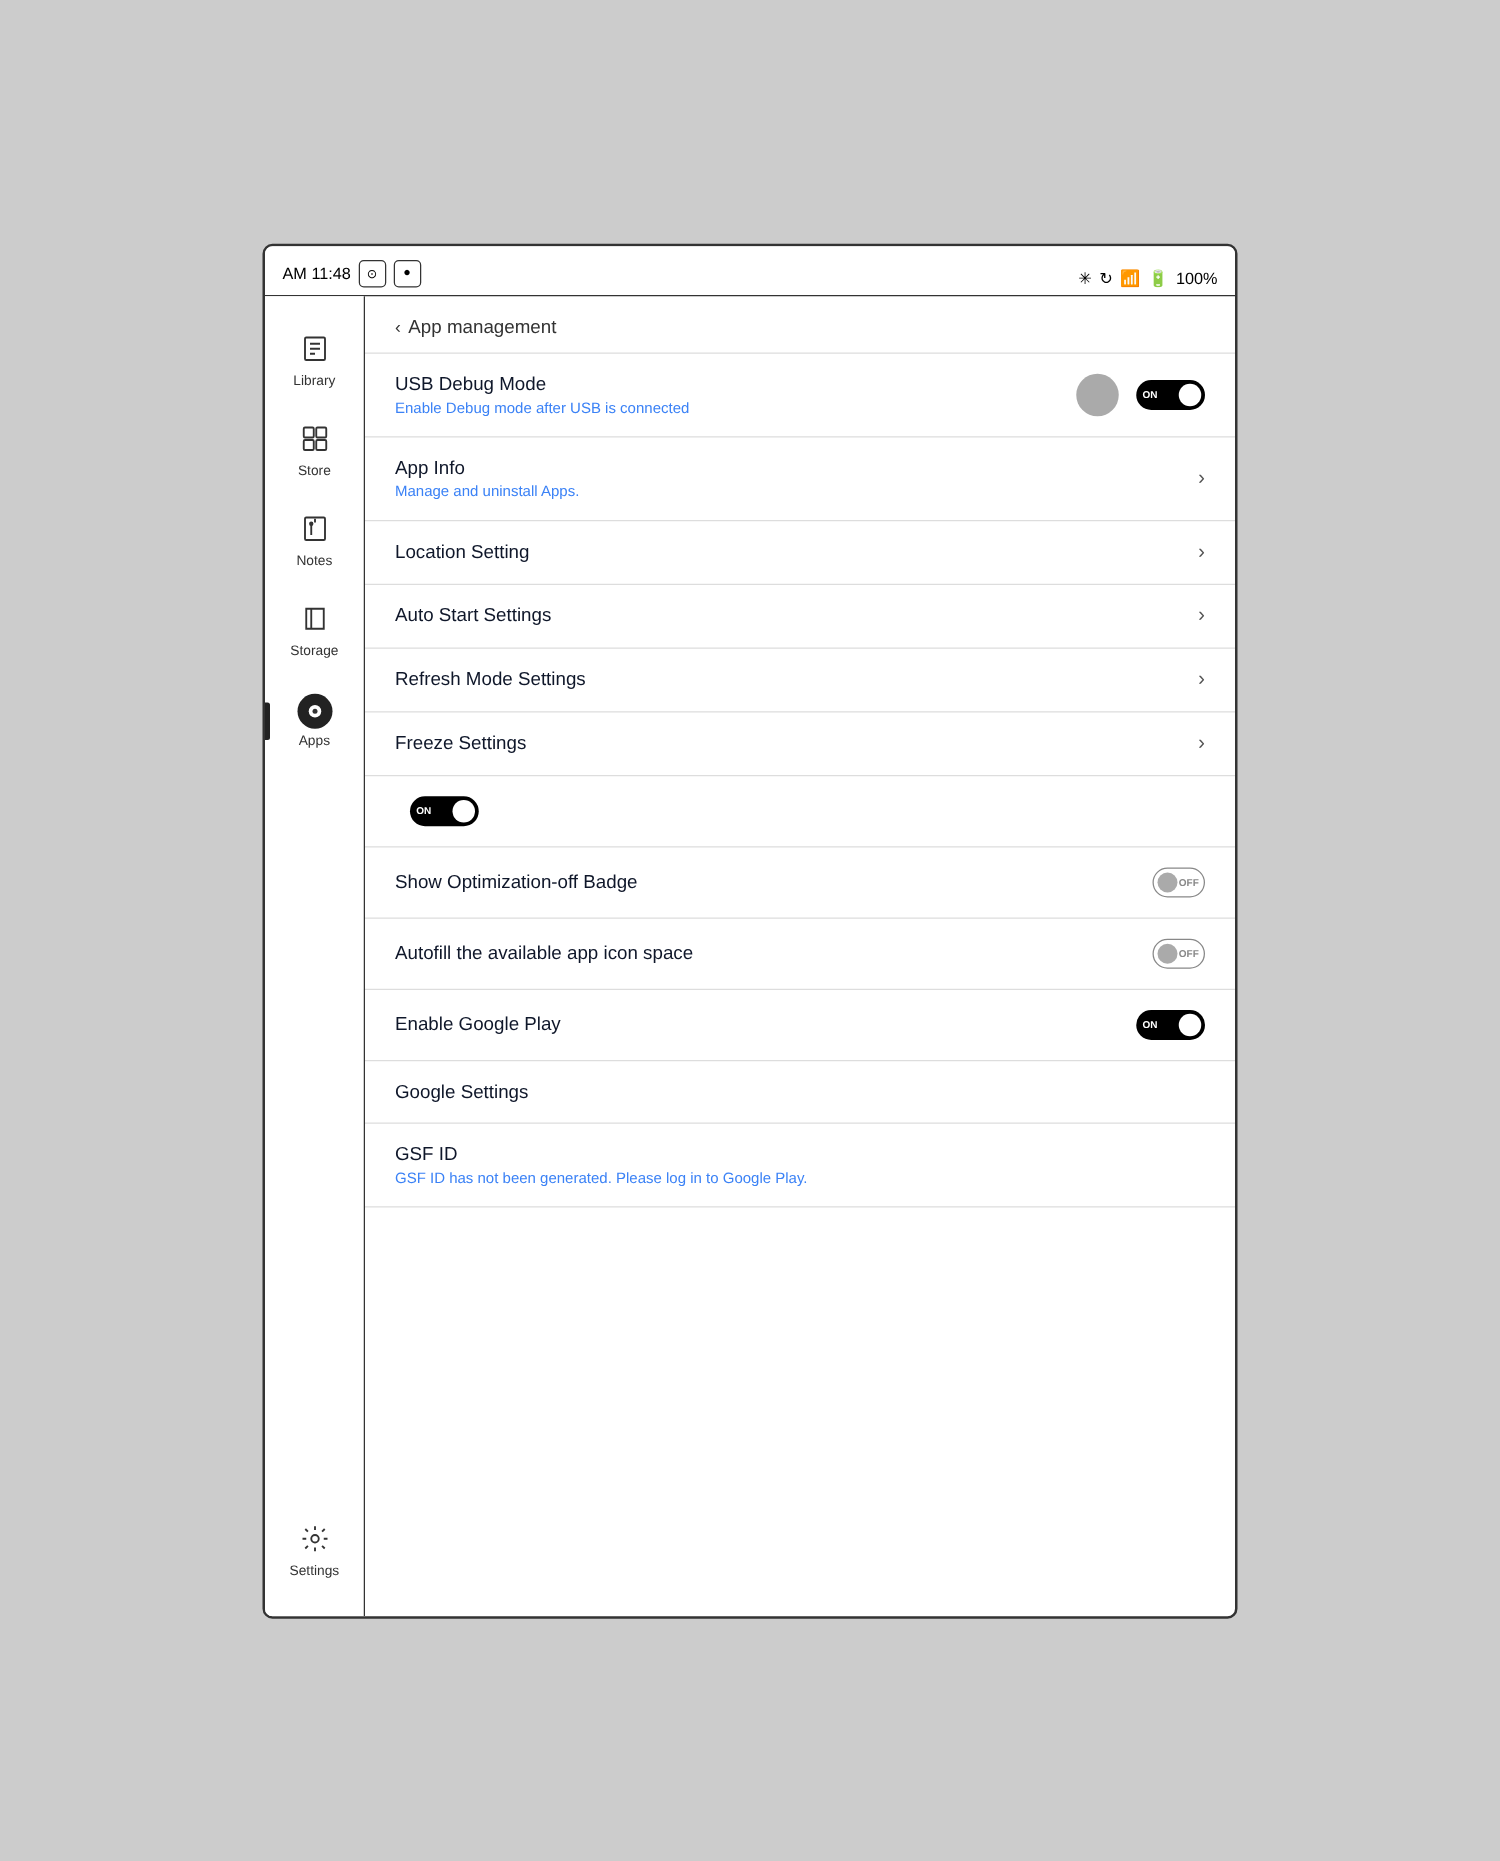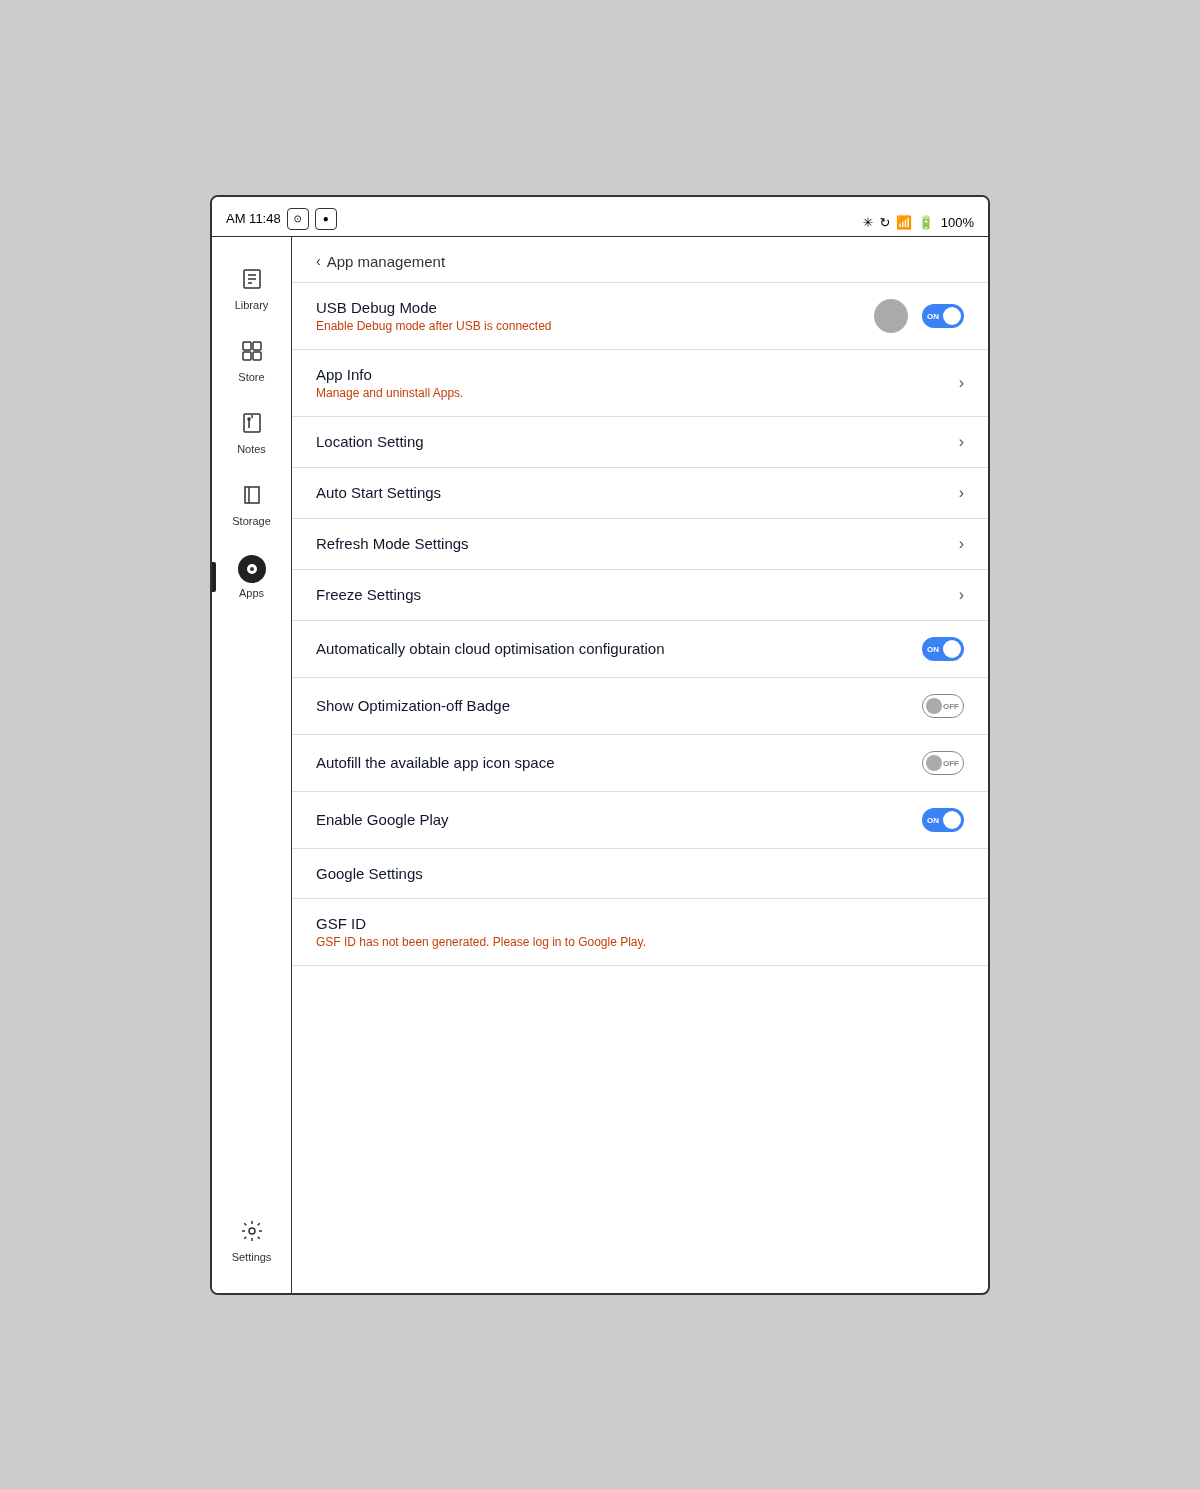--- a/index.html
+++ b/index.html
@@ -134,38 +134,38 @@
     .settings-row-content {
       flex: 1;
     }
     .settings-row-title {
       font-size: 15px;
       color: #0f172a;
       font-weight: 400;
     }
     .settings-row-subtitle {
       font-size: 12px;
-      color: #c2410c;
+      color: #3b82f6;
       margin-top: 3px;
     }
     .settings-row-right {
       margin-left: 12px;
       display: flex;
       align-items: center;
     }
     
     .chevron {
       font-size: 16px;
       color: #555;
     }
     
     .toggle-on {
-      width: 42px;
+      width: 55px;
       height: 24px;
-      background: #3b82f6;
+      background: #000000;
       border-radius: 12px;
       position: relative;
       display: inline-block;
     }
     .toggle-on::after {
       content: '';
       position: absolute;
       right: 3px;
       top: 3px;
       width: 18px;
@@ -393,23 +393,20 @@
       <div class="settings-row">
         <div class="settings-row-content">
           <div class="settings-row-title">Freeze Settings</div>
         </div>
         <div class="settings-row-right">
           <span class="chevron">›</span>
         </div>
       </div>
 
       <div class="settings-row">
-        <div class="settings-row-content">
-          <div class="settings-row-title">Automatically obtain cloud optimisation configuration</div>
-        </div>
         <div class="settings-row-right">
           <div class="toggle-on">
             <span class="toggle-on-label">ON</span>
           </div>
         </div>
       </div>
 
       <div class="settings-row">
         <div class="settings-row-content">
           <div class="settings-row-title">Show Optimization-off Badge</div>

